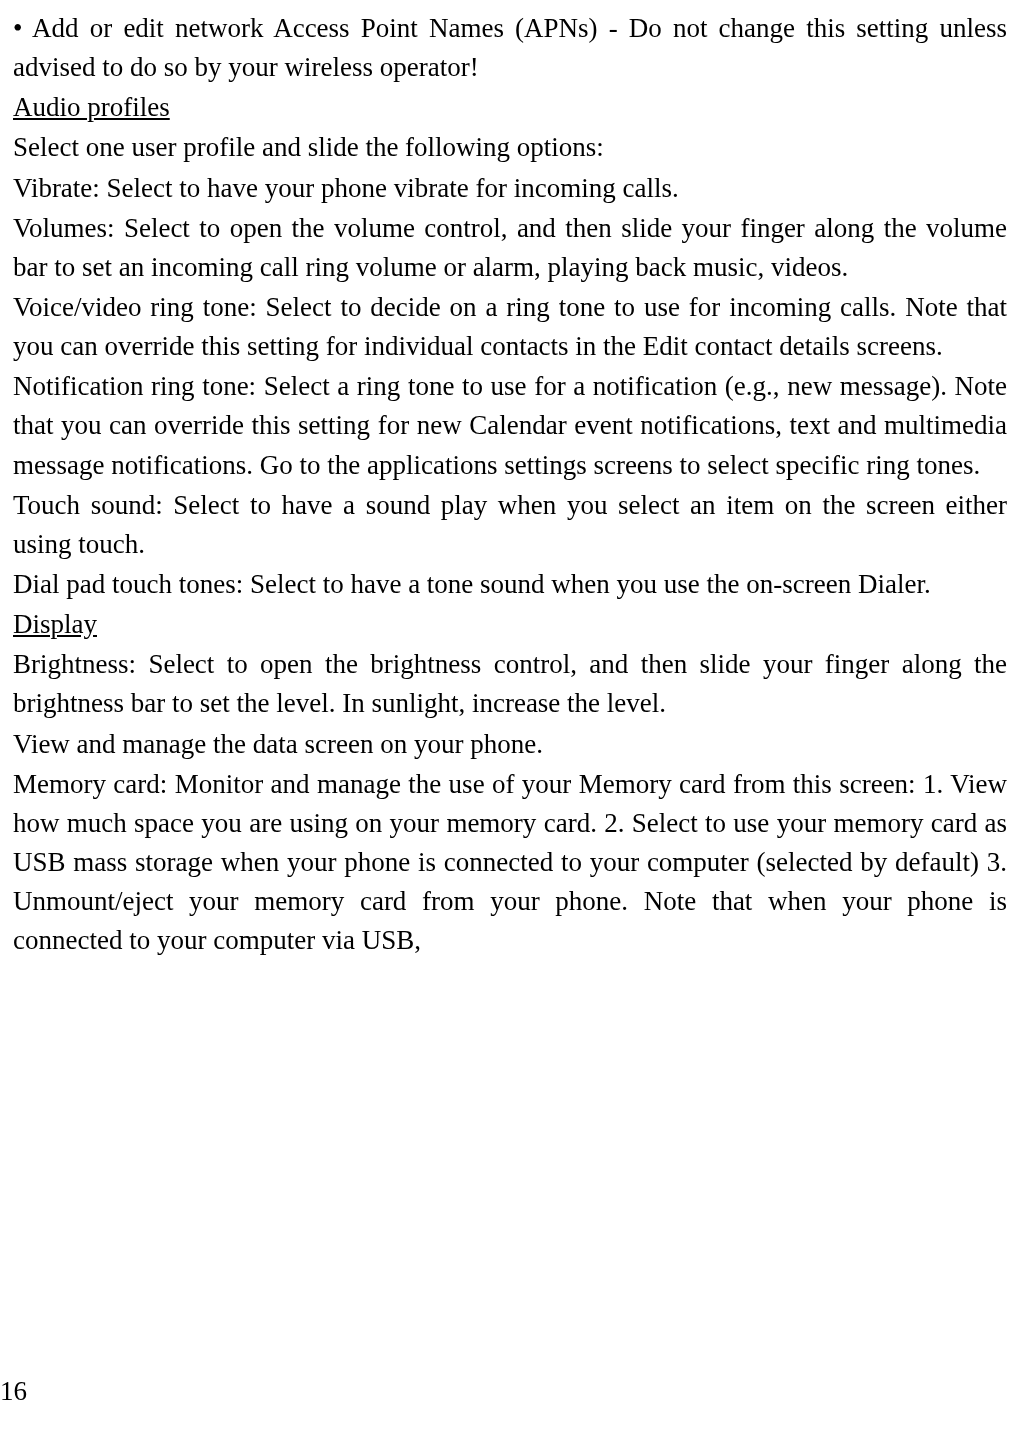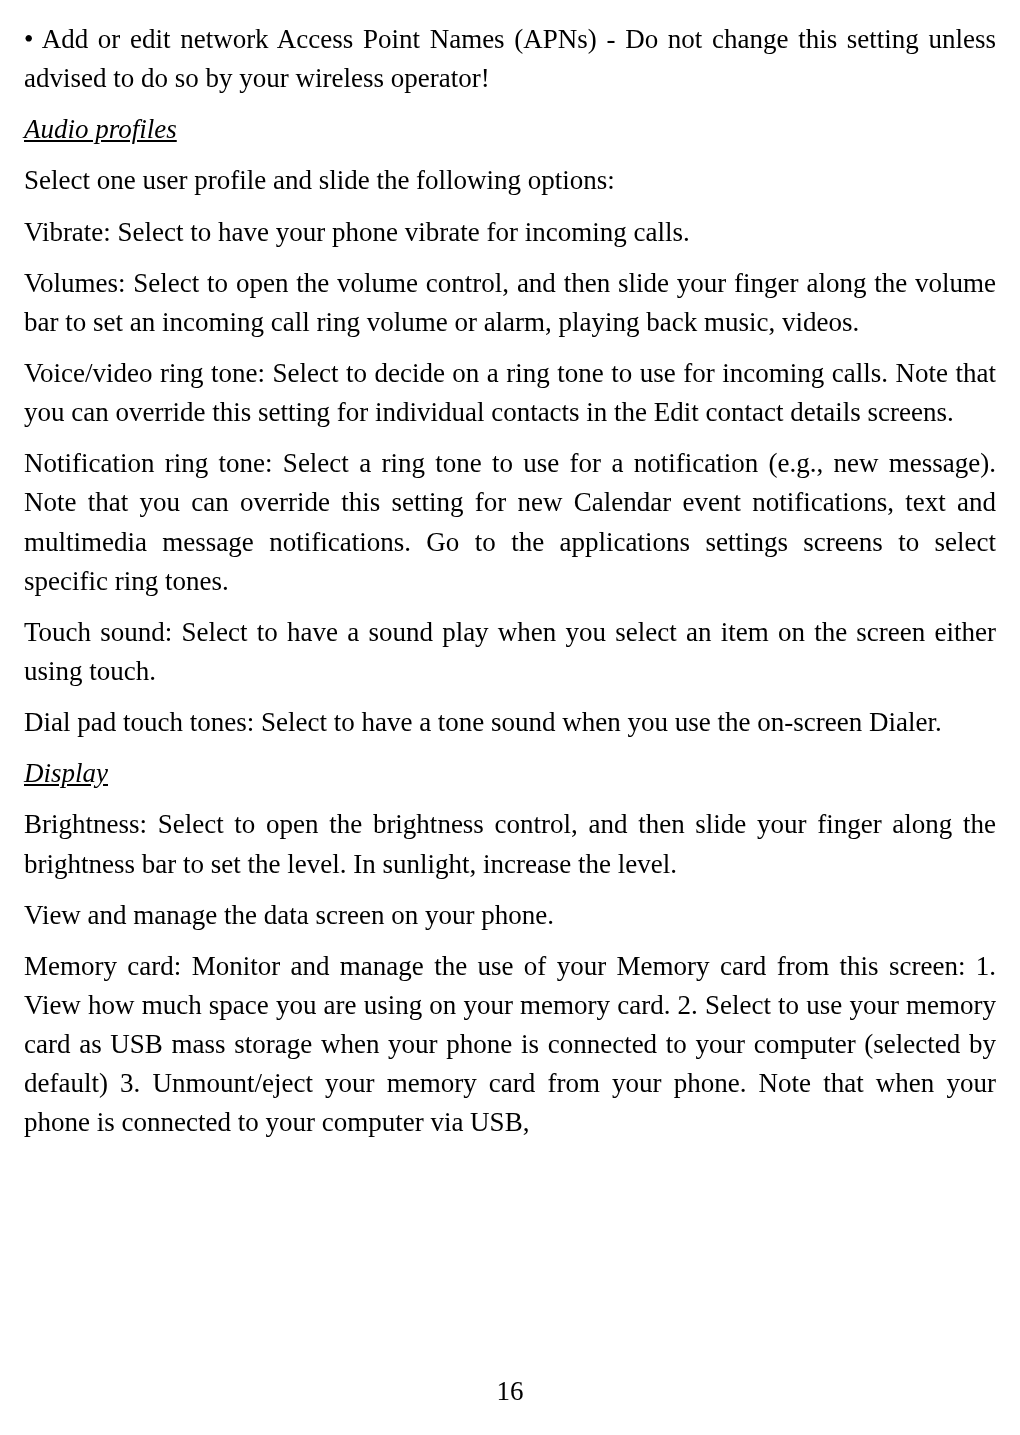--- a/index.html
+++ b/index.html
@@ -19,31 +19,29 @@
       position: relative;
     }
     .content {
       text-align: justify;
     }
     .bold {
       font-weight: bold;
     }
     .underline {
       text-decoration: underline;
-      font-style: italic;
     }
     .para {
-      margin: 12px;
+      margin: 1px;
     }
     .page-number {
       position: absolute;
       bottom: 24px;
       left: 0;
       width: 100%;
-      text-align: center;
       font-size: 27px;
     }
   </style>
 </head>
 <body>
 
 <div class="content">
   <p class="para">• Add or edit network Access Point Names (APNs) - Do not change this setting unless advised to do so by your wireless operator!</p>
   <p class="para underline">Audio profiles</p>
   <p class="para">Select one user profile and slide the following options:</p>

